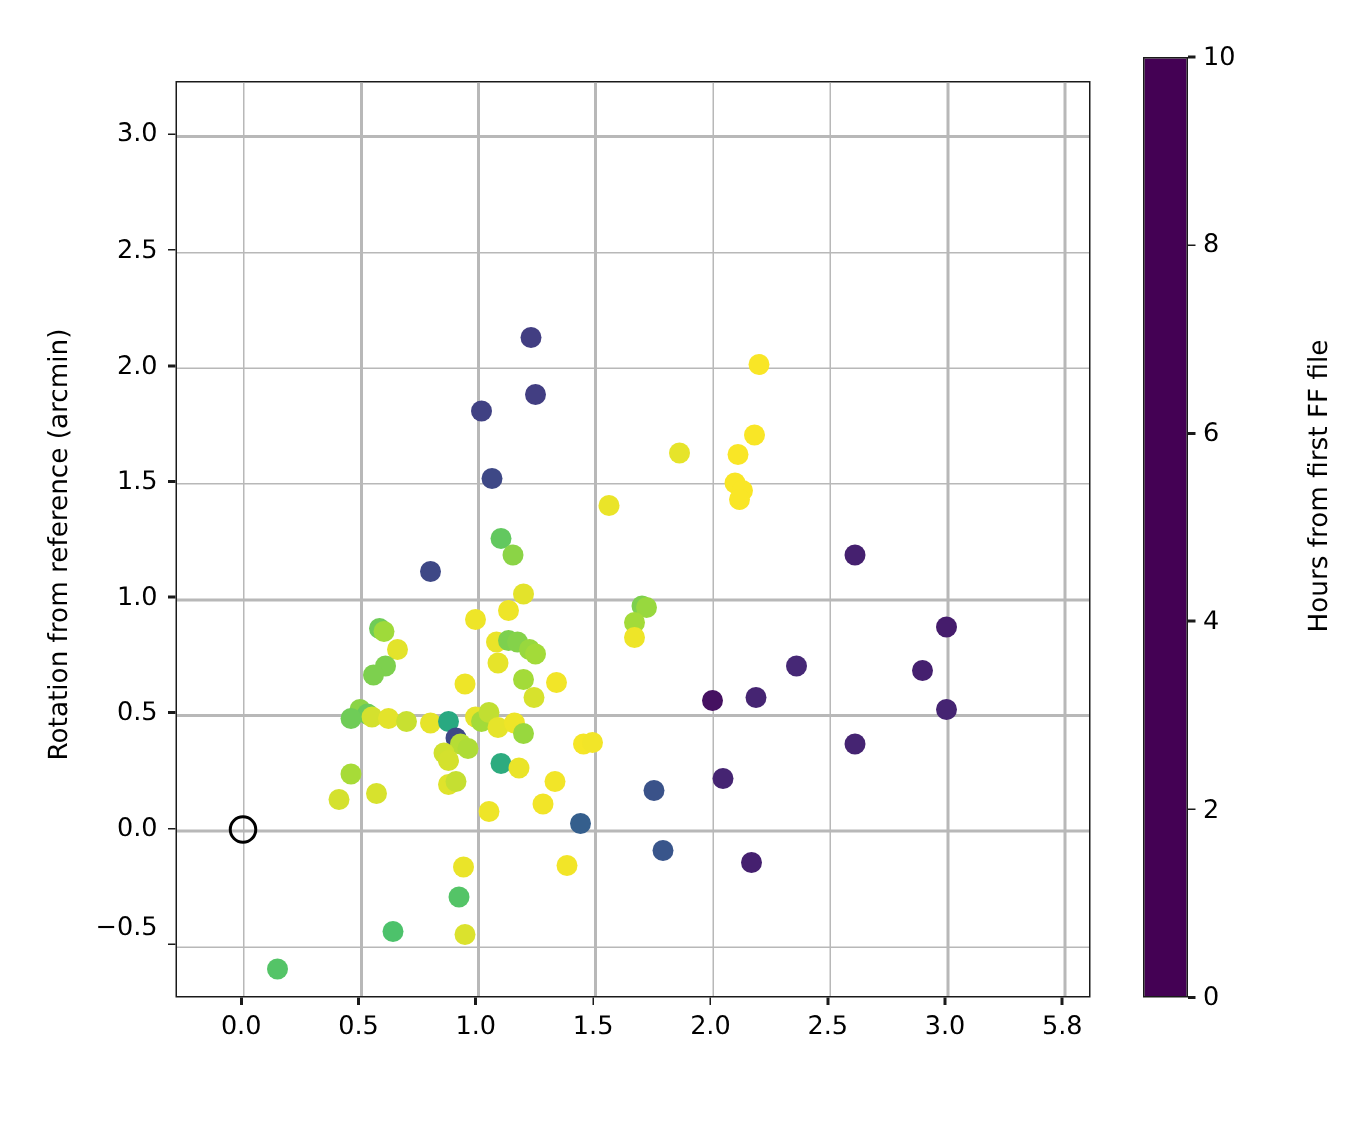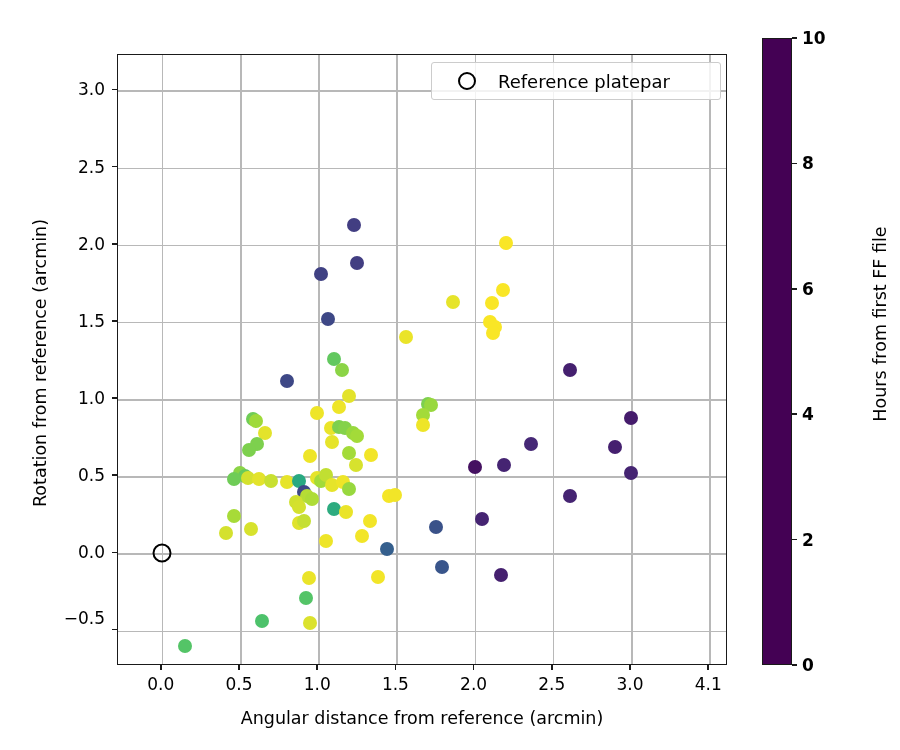--- a/index.html
+++ b/index.html
@@ -180,21 +180,20 @@
     height: 1.6px;
     background: #1a1a1a;
   }
   .cb-label {
     position: absolute;
     left: 40px;
     font-size: 17px;
     color: #000000;
     transform: translateY(-50%);
     white-space: nowrap;
-    font-weight: bold;
   }
   #cb-axislabel {
     position: absolute;
     left: 566px;
     top: 314px;
     width: 627px;
     text-align: center;
     font-size: 17.5px;
     color: #000000;
     transform: rotate(-90deg);
@@ -330,48 +329,43 @@
       <div class="ticklabel-x" style="left: 317.205px; top: 674px;">1.0</div>
       <div class="tick-x" style="left: 394.61px; top: 665px;"></div>
       <div class="ticklabel-x" style="left: 395.41px; top: 674px;">1.5</div>
       <div class="tick-x" style="left: 472.815px; top: 665px;"></div>
       <div class="ticklabel-x" style="left: 473.615px; top: 674px;">2.0</div>
       <div class="tick-x" style="left: 551.021px; top: 665px;"></div>
       <div class="ticklabel-x" style="left: 551.821px; top: 674px;">2.5</div>
       <div class="tick-x" style="left: 629.226px; top: 665px;"></div>
       <div class="ticklabel-x" style="left: 630.026px; top: 674px;">3.0</div>
       <div class="tick-x" style="left: 707.431px; top: 665px;"></div>
-      <div class="ticklabel-x" style="left: 708.231px; top: 674px;">4.1</div>
+      <div class="ticklabel-x" style="left: 708.231px; top: 674px;">5.8</div>
     </div>
   <div id="ticks-y">
       <div class="tick-y" style="left: 112px; top: 628.713px;"></div>
       <div class="ticklabel-y" style="left: 11px; width: 94px; top: 618px;">−0.5</div>
       <div class="tick-y" style="left: 112px; top: 551.566px;"></div>
       <div class="ticklabel-y" style="left: 11px; width: 94px; top: 552.366px;">0.0</div>
       <div class="tick-y" style="left: 112px; top: 474.42px;"></div>
       <div class="ticklabel-y" style="left: 11px; width: 94px; top: 475.22px;">0.5</div>
       <div class="tick-y" style="left: 112px; top: 397.273px;"></div>
       <div class="ticklabel-y" style="left: 11px; width: 94px; top: 398.073px;">1.0</div>
       <div class="tick-y" style="left: 112px; top: 320.127px;"></div>
       <div class="ticklabel-y" style="left: 11px; width: 94px; top: 320.927px;">1.5</div>
       <div class="tick-y" style="left: 112px; top: 242.98px;"></div>
       <div class="ticklabel-y" style="left: 11px; width: 94px; top: 243.78px;">2.0</div>
       <div class="tick-y" style="left: 112px; top: 165.834px;"></div>
       <div class="ticklabel-y" style="left: 11px; width: 94px; top: 166.634px;">2.5</div>
       <div class="tick-y" style="left: 112px; top: 88.6874px;"></div>
       <div class="ticklabel-y" style="left: 11px; width: 94px; top: 89.4874px;">3.0</div>
     </div>
 
-  <div id="xlabel">Angular distance from reference (arcmin)</div>
   <div id="ylabel">Rotation from reference (arcmin)</div>
 
-  <div id="legend">
-    <div id="legend-marker"></div>
-    <div id="legend-label">Reference platepar</div>
-  </div>
 
   <div id="colorbar-wrap">
     <div id="colorbar-gradient" style="background: linear-gradient(rgb(68, 1, 84) 100%, rgb(69, 21, 101) 95%, rgb(70, 40, 118) 90%, rgb(67, 58, 129) 85%, rgb(60, 75, 135) 80%, rgb(54, 92, 141) 75%, rgb(48, 106, 141) 70%, rgb(42, 120, 142) 65%, rgb(37, 134, 141) 60%, rgb(34, 147, 138) 55%, rgb(31, 161, 135) 50%, rgb(48, 174, 125) 45%, rgb(65, 187, 114) 40%, rgb(91, 198, 99) 35%, rgb(125, 208, 78) 30%, rgb(159, 218, 58) 25%, rgb(178, 221, 54) 20%, rgb(197, 223, 50) 15%, rgb(215, 226, 45) 10%, rgb(234, 228, 41) 5%, rgb(253, 231, 37) 0%);"></div>
     <div id="colorbar-ticks">
         <div class="cb-tick" style="top: 626.2px;"></div>
         <div class="cb-label" style="top: 627px;">0</div>
         <div class="cb-tick" style="top: 500.8px;"></div>
         <div class="cb-label" style="top: 501.6px;">2</div>
         <div class="cb-tick" style="top: 375.4px;"></div>
         <div class="cb-label" style="top: 376.2px;">4</div>

